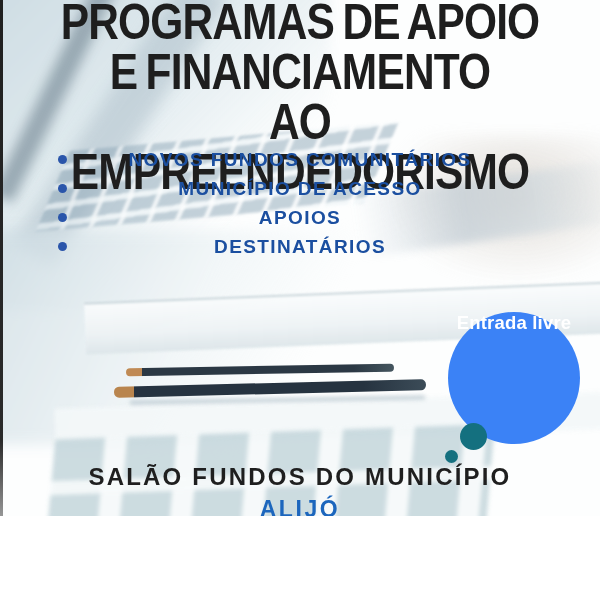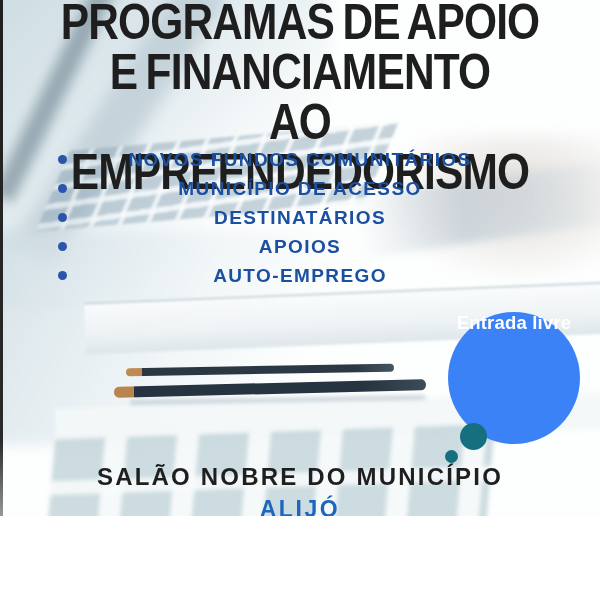--- a/index.html
+++ b/index.html
@@ -116,37 +116,33 @@
       <div class="topic-row">
         <span class="bullet-dot"></span>
         <span>NOVOS FUNDOS COMUNITÁRIOS</span>
       </div>
       <div class="topic-row">
         <span class="bullet-dot"></span>
         <span>MUNICÍPIO DE ACESSO</span>
       </div>
       <div class="topic-row">
         <span class="bullet-dot"></span>
-        <span>DESTINATÁRIOS</span>
-      </div>
-      <div class="topic-row">
-        <span class="bullet-dot"></span>
         <span>APOIOS</span>
       </div>
       <div class="topic-row">
         <span class="bullet-dot"></span>
-        <span>AUTO-EMPREGO</span>
+        <span>DESTINATÁRIOS</span>
       </div>
     </div>
 
     <div class="badge">
       <span class="badge-label">Entrada livre</span>
     </div>
     <div class="badge-dot1"></div>
     <div class="badge-dot2"></div>
 
     <div class="schedule">
-      <div class="schedule-venue">SALÃO NOBRE DO MUNICÍPIO</div>
+      <div class="schedule-venue">SALÃO FUNDOS DO MUNICÍPIO</div>
       <div class="schedule-city">ALIJÓ</div>
     </div>
 
   </div>
 </div>
 
 </body></html>

